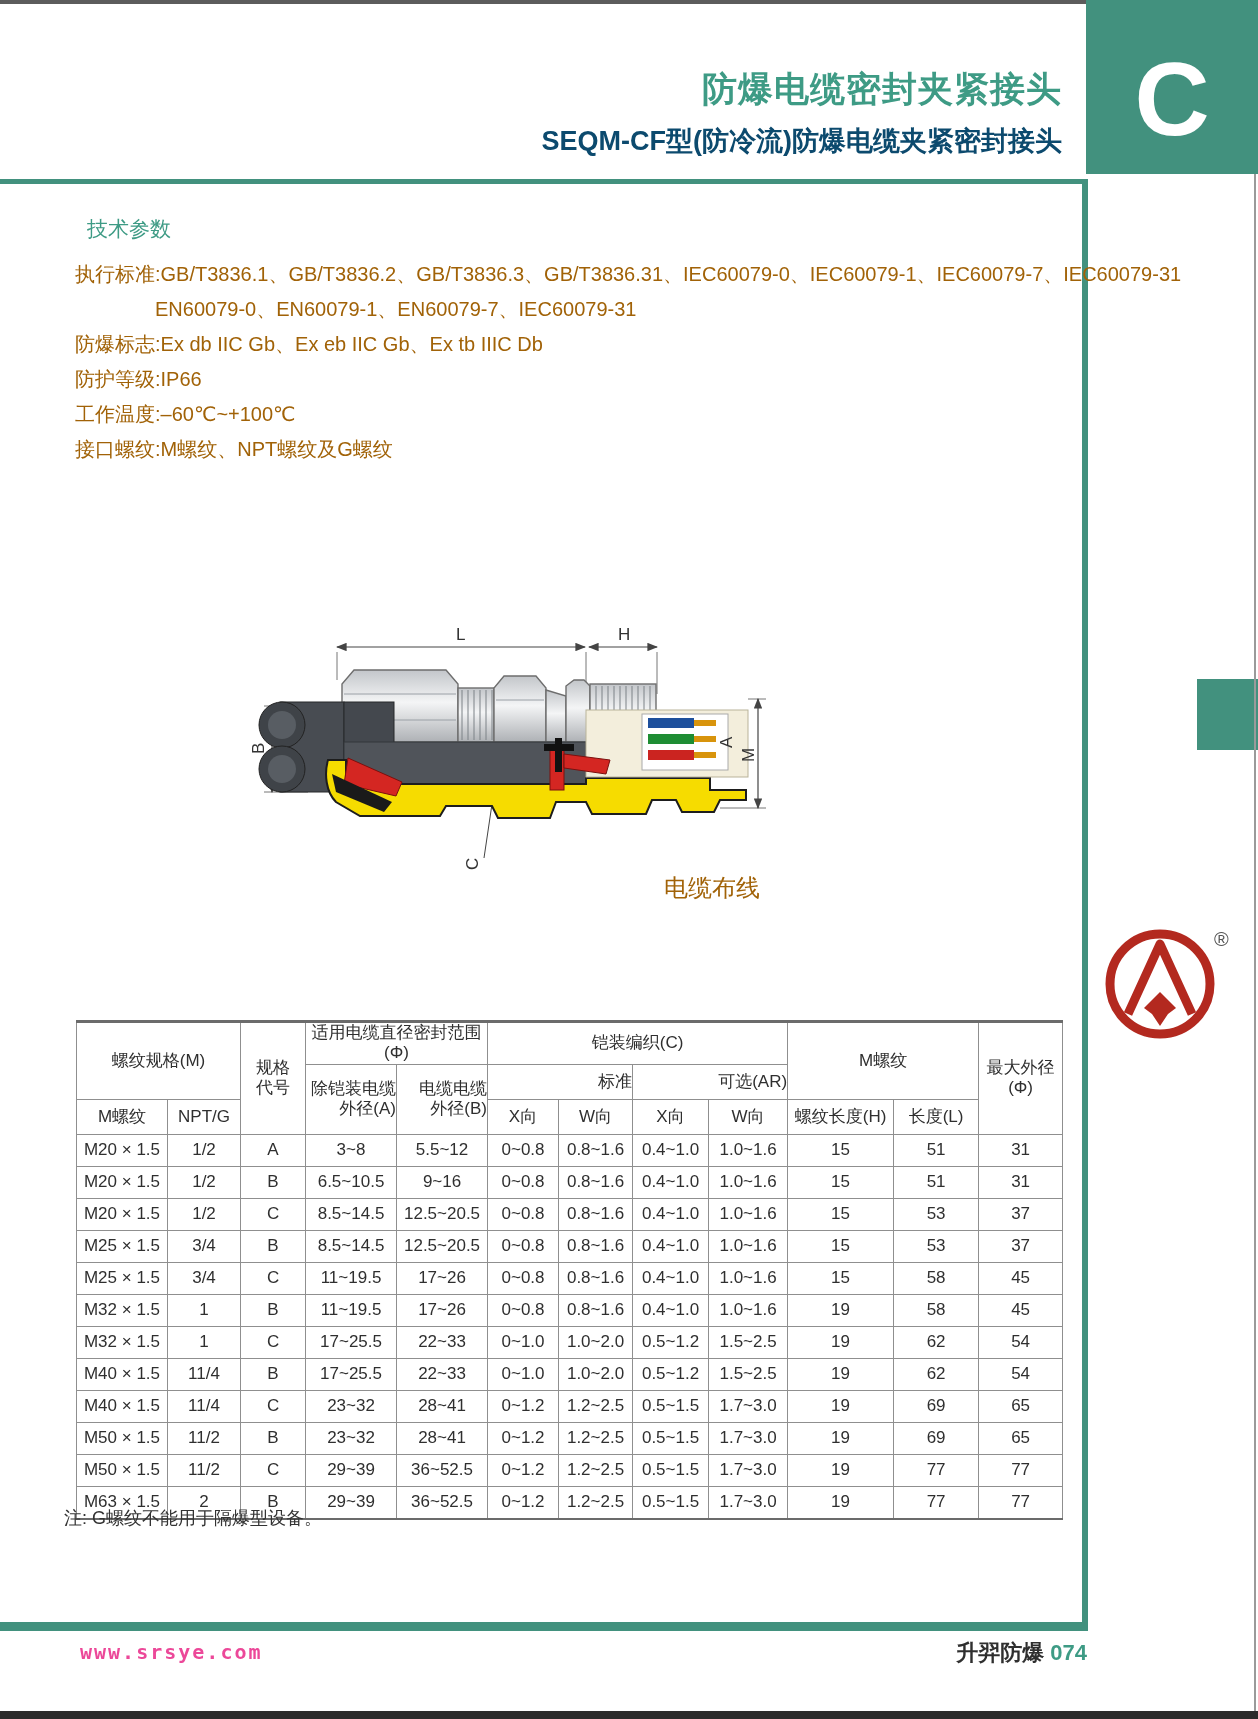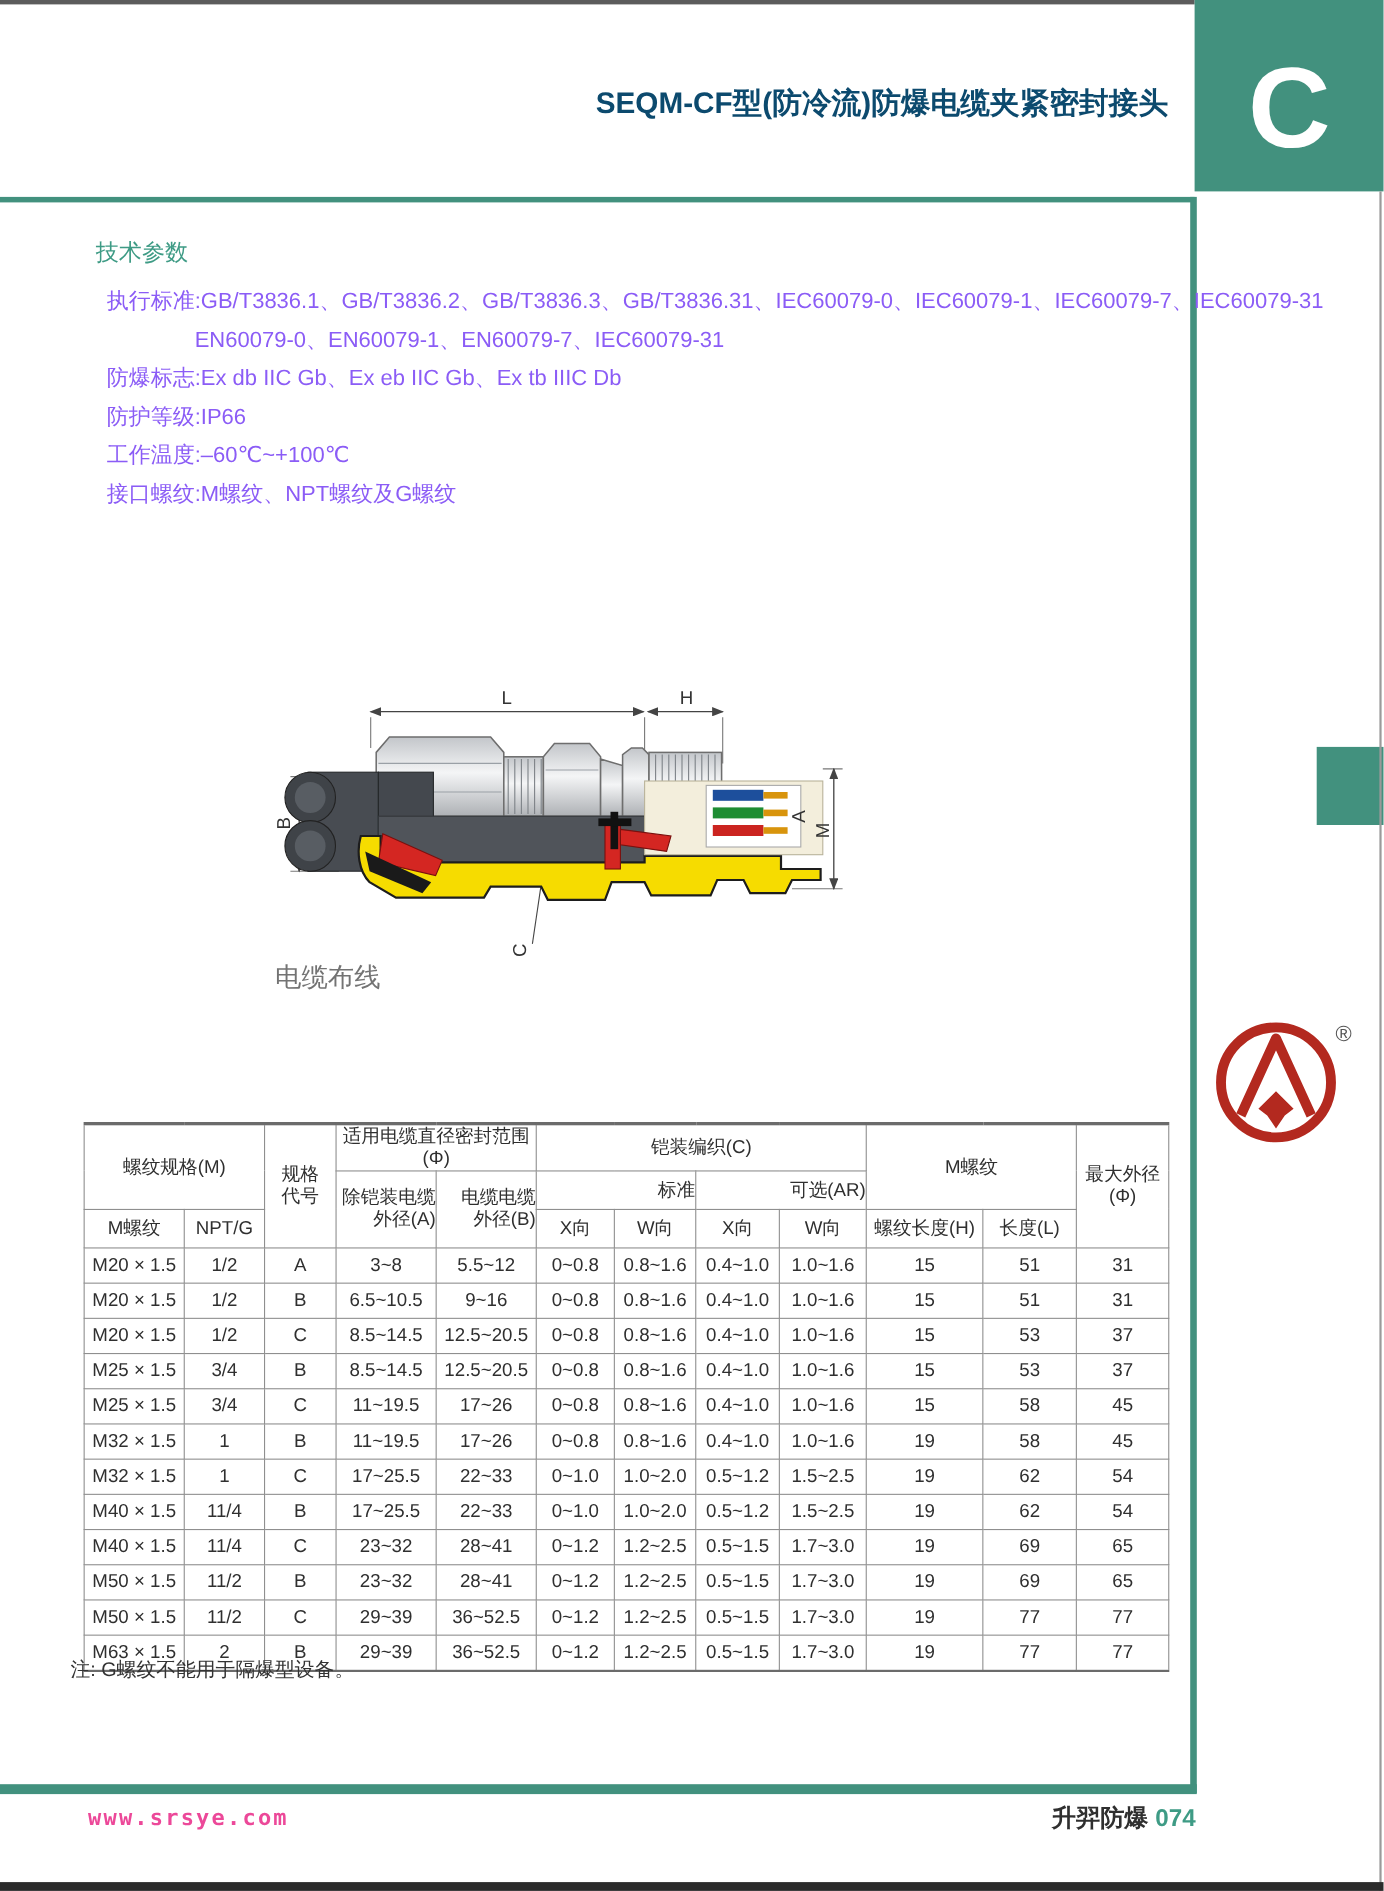--- a/index.html
+++ b/index.html
@@ -15,27 +15,27 @@
   .titles h1{margin:0;font-size:35px;font-weight:bold;color:#3E9B85;letter-spacing:1px;}
   .titles h2{margin:10px 0 0 0;font-size:27px;font-weight:bold;color:#0c4a6e;}
   .teal-rule{position:absolute;left:0;top:179px;width:1086px;height:5px;background:#42917E;}
   .v-line{position:absolute;left:1082px;top:179px;width:6px;height:1451px;background:#42917E;}
   .side-tab{position:absolute;left:1197px;top:679px;width:61px;height:71px;background:#42917E;}
   .right-edge{position:absolute;left:1254px;top:174px;width:2px;height:1545px;background:#9a9a9a;}
 
   
   .params{position:absolute;left:75px;top:215px;width:1000px;}
   .section-title{color:#3E9B85;font-size:21px;margin:0 0 14px 12px;font-weight:normal;}
-  .param-line{font-size:20px;color:#8b5cf6;line-height:35px;white-space:nowrap;margin-left:22px;}
+  .param-line{font-size:20px;color:#a16207;line-height:35px;white-space:nowrap;}
   .param-line.indent{padding-left:80px;}
 
   
   .drawing{position:absolute;left:250px;top:562px;}
-  .caption{position:absolute;left:250px;top:872px;width:510px;text-align:left;
-           font-size:24px;color:#737373;}
+  .caption{position:absolute;left:250px;top:872px;width:510px;text-align:right;
+           font-size:24px;color:#a16207;}
 
   
   .logo{position:absolute;left:1098px;top:918px;}
 
   
   .spec-table{position:absolute;left:76px;top:1020px;width:986px;border-collapse:collapse;
               table-layout:fixed;font-size:17px;color:#2f2f2f;
               border-top:3px solid #6b6b6b;border-bottom:2px solid #6b6b6b;}
   .spec-table th,.spec-table td{border:1px solid #8f8f8f;text-align:center;vertical-align:middle;
               padding:0;font-weight:normal;line-height:1.2;}
@@ -60,20 +60,21 @@
 
 <div class="page">
 
   <div class="topline"></div>
 
   <div class="c-box">
     <span>C</span>
   </div>
 
   <div class="titles">
+    <h1>防爆电缆密封夹紧接头</h1>
     <h2>SEQM-CF型(防冷流)防爆电缆夹紧密封接头</h2>
   </div>
 
   <div class="teal-rule"></div>
   <div class="v-line"></div>
   <div class="side-tab"></div>
   <div class="right-edge"></div>
 
   <div class="params">
     <h3 class="section-title">技术参数</h3>

